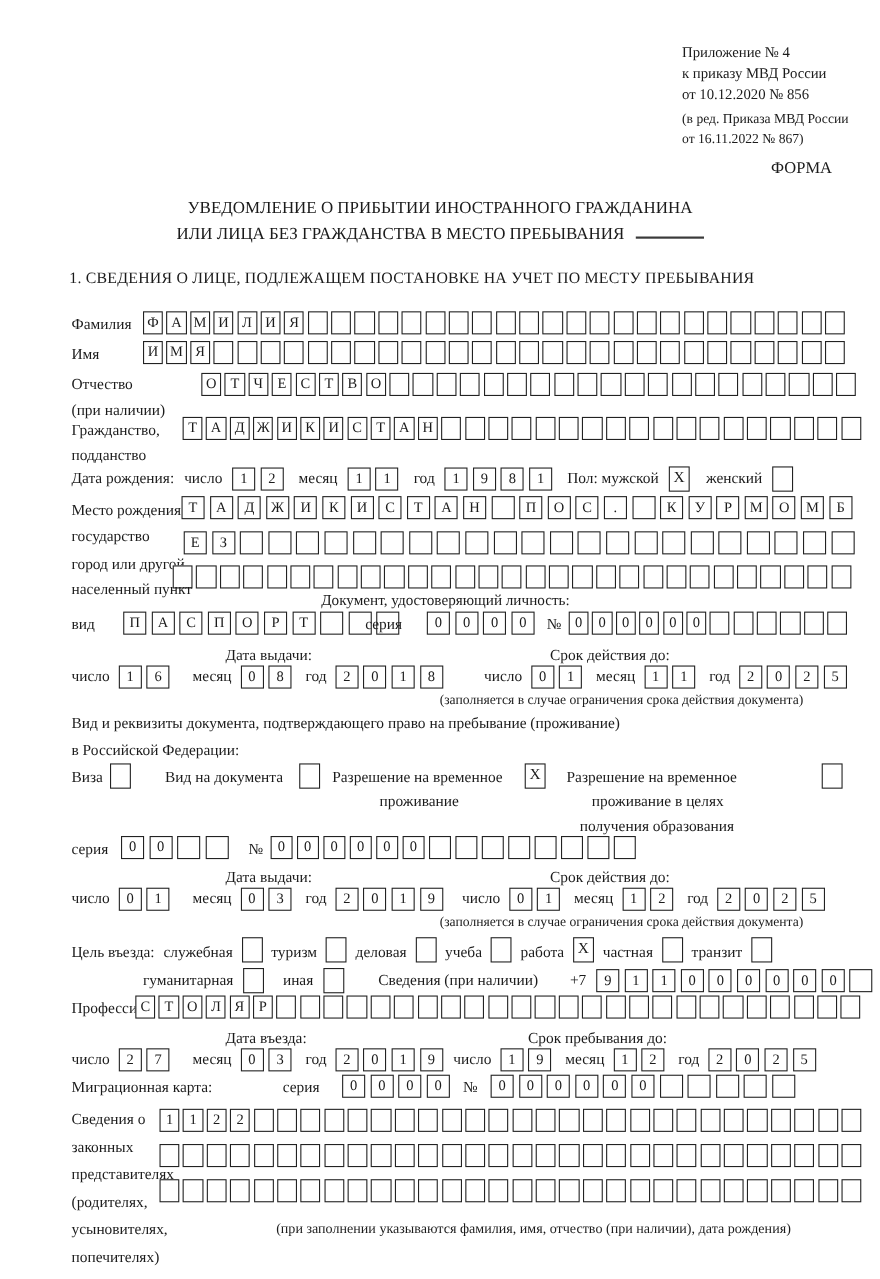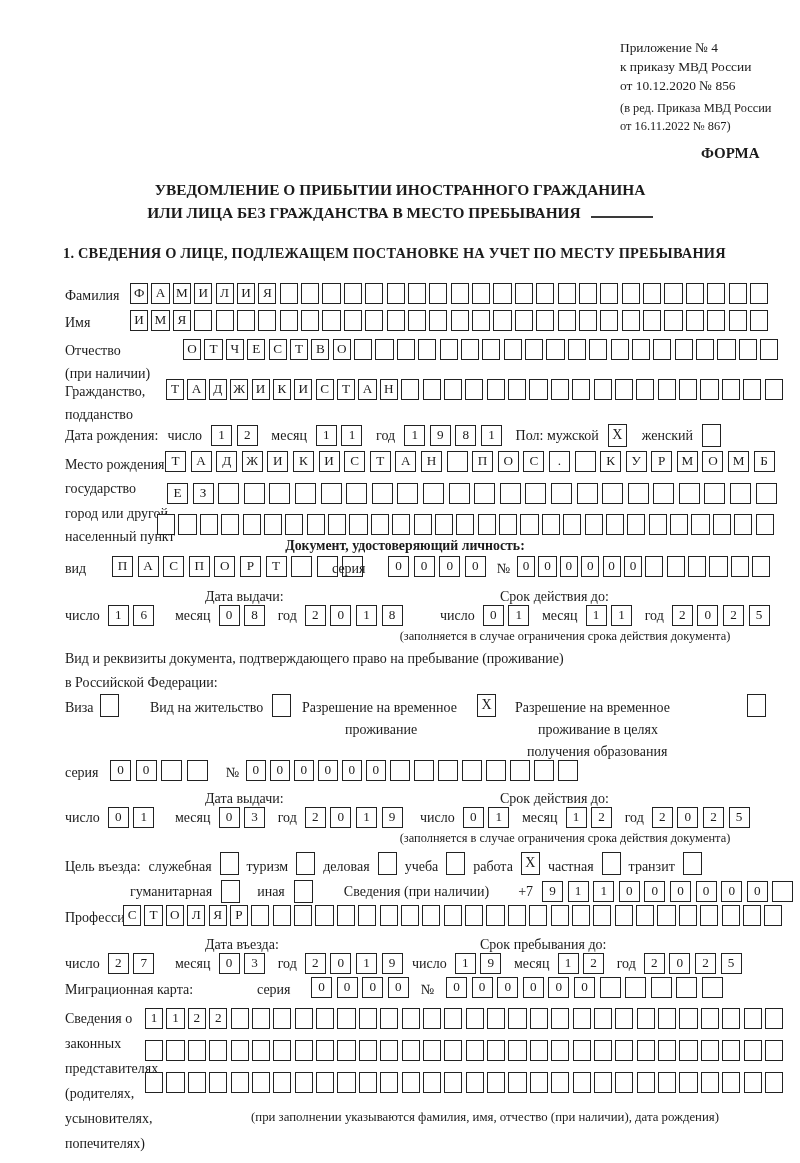--- a/index.html
+++ b/index.html
@@ -1,21 +1,21 @@
 <!DOCTYPE html>
 <html><head>
 <meta charset="utf-8">
 <style>
   html,body{margin:0;padding:0;background:#fff;}
   .page{position:relative;width:800px;height:1163px;background:#fff;overflow:hidden;
         font-family:"Liberation Serif", serif;color:#1b1b1b;}
   .abs{position:absolute;white-space:nowrap;}
   .lbl{font-size:14px;}
   .sm{font-size:12.4px;}
-  .b{font-weight:bold;}
+  .b{font-weight:normal;}
   .center{text-align:center;}
   .cells{display:flex;align-items:flex-start;}
   .cell{box-sizing:border-box;flex:0 0 auto;width:18.2px;height:21px;border:1.7px solid #222;
         margin-right:3.2px;font-size:13.2px;line-height:17.5px;text-align:center;background:#fff;}
   .wide .cell{width:21px;margin-right:4.6px;}
   .mid .cell{width:19.5px;margin-right:4.5px;}
   .cb .cell{width:19px;height:23px;margin-right:0;font-size:14px;line-height:19px;}
   .row{display:flex;align-items:center;}
   .uline{display:inline-block;width:62px;height:2px;background:#3a3a3a;margin-left:10px;vertical-align:baseline;}
   .hline{line-height:19px;font-size:13.4px;}
@@ -377,21 +377,21 @@
   </div>
   <div class="abs sm center" style="left:355px;top:629px;width:420px;">(заполняется в случае ограничения срока действия документа)</div>
 
   <div class="abs lbl" style="left:65px;top:651px;">Вид и реквизиты документа, подтверждающего право на пребывание (проживание)</div>
   <div class="abs lbl" style="left:65px;top:675px;">в Российской Федерации:</div>
 
   <div class="abs lbl" style="left:65px;top:700px;">Виза</div>
   <div class="abs cells cb" style="left:100px;top:694px;">
       <span class="cell"></span>
     </div>
-  <div class="abs lbl" style="left:150px;top:700px;">Вид на жительство</div>
+  <div class="abs lbl" style="left:150px;top:700px;">Вид на документа</div>
   <div class="abs cells cb" style="left:272px;top:694px;">
       <span class="cell"></span>
     </div>
   <div class="abs lbl" style="left:302px;top:700px;">Разрешение на временное</div>
   <div class="abs lbl" style="left:345px;top:722px;">проживание</div>
   <div class="abs cells cb" style="left:477px;top:694px;">
       <span class="cell filled">X</span>
     </div>
   <div class="abs lbl" style="left:515px;top:700px;">Разрешение на временное</div>
   <div class="abs lbl" style="left:538px;top:722px;">проживание в целях</div>

